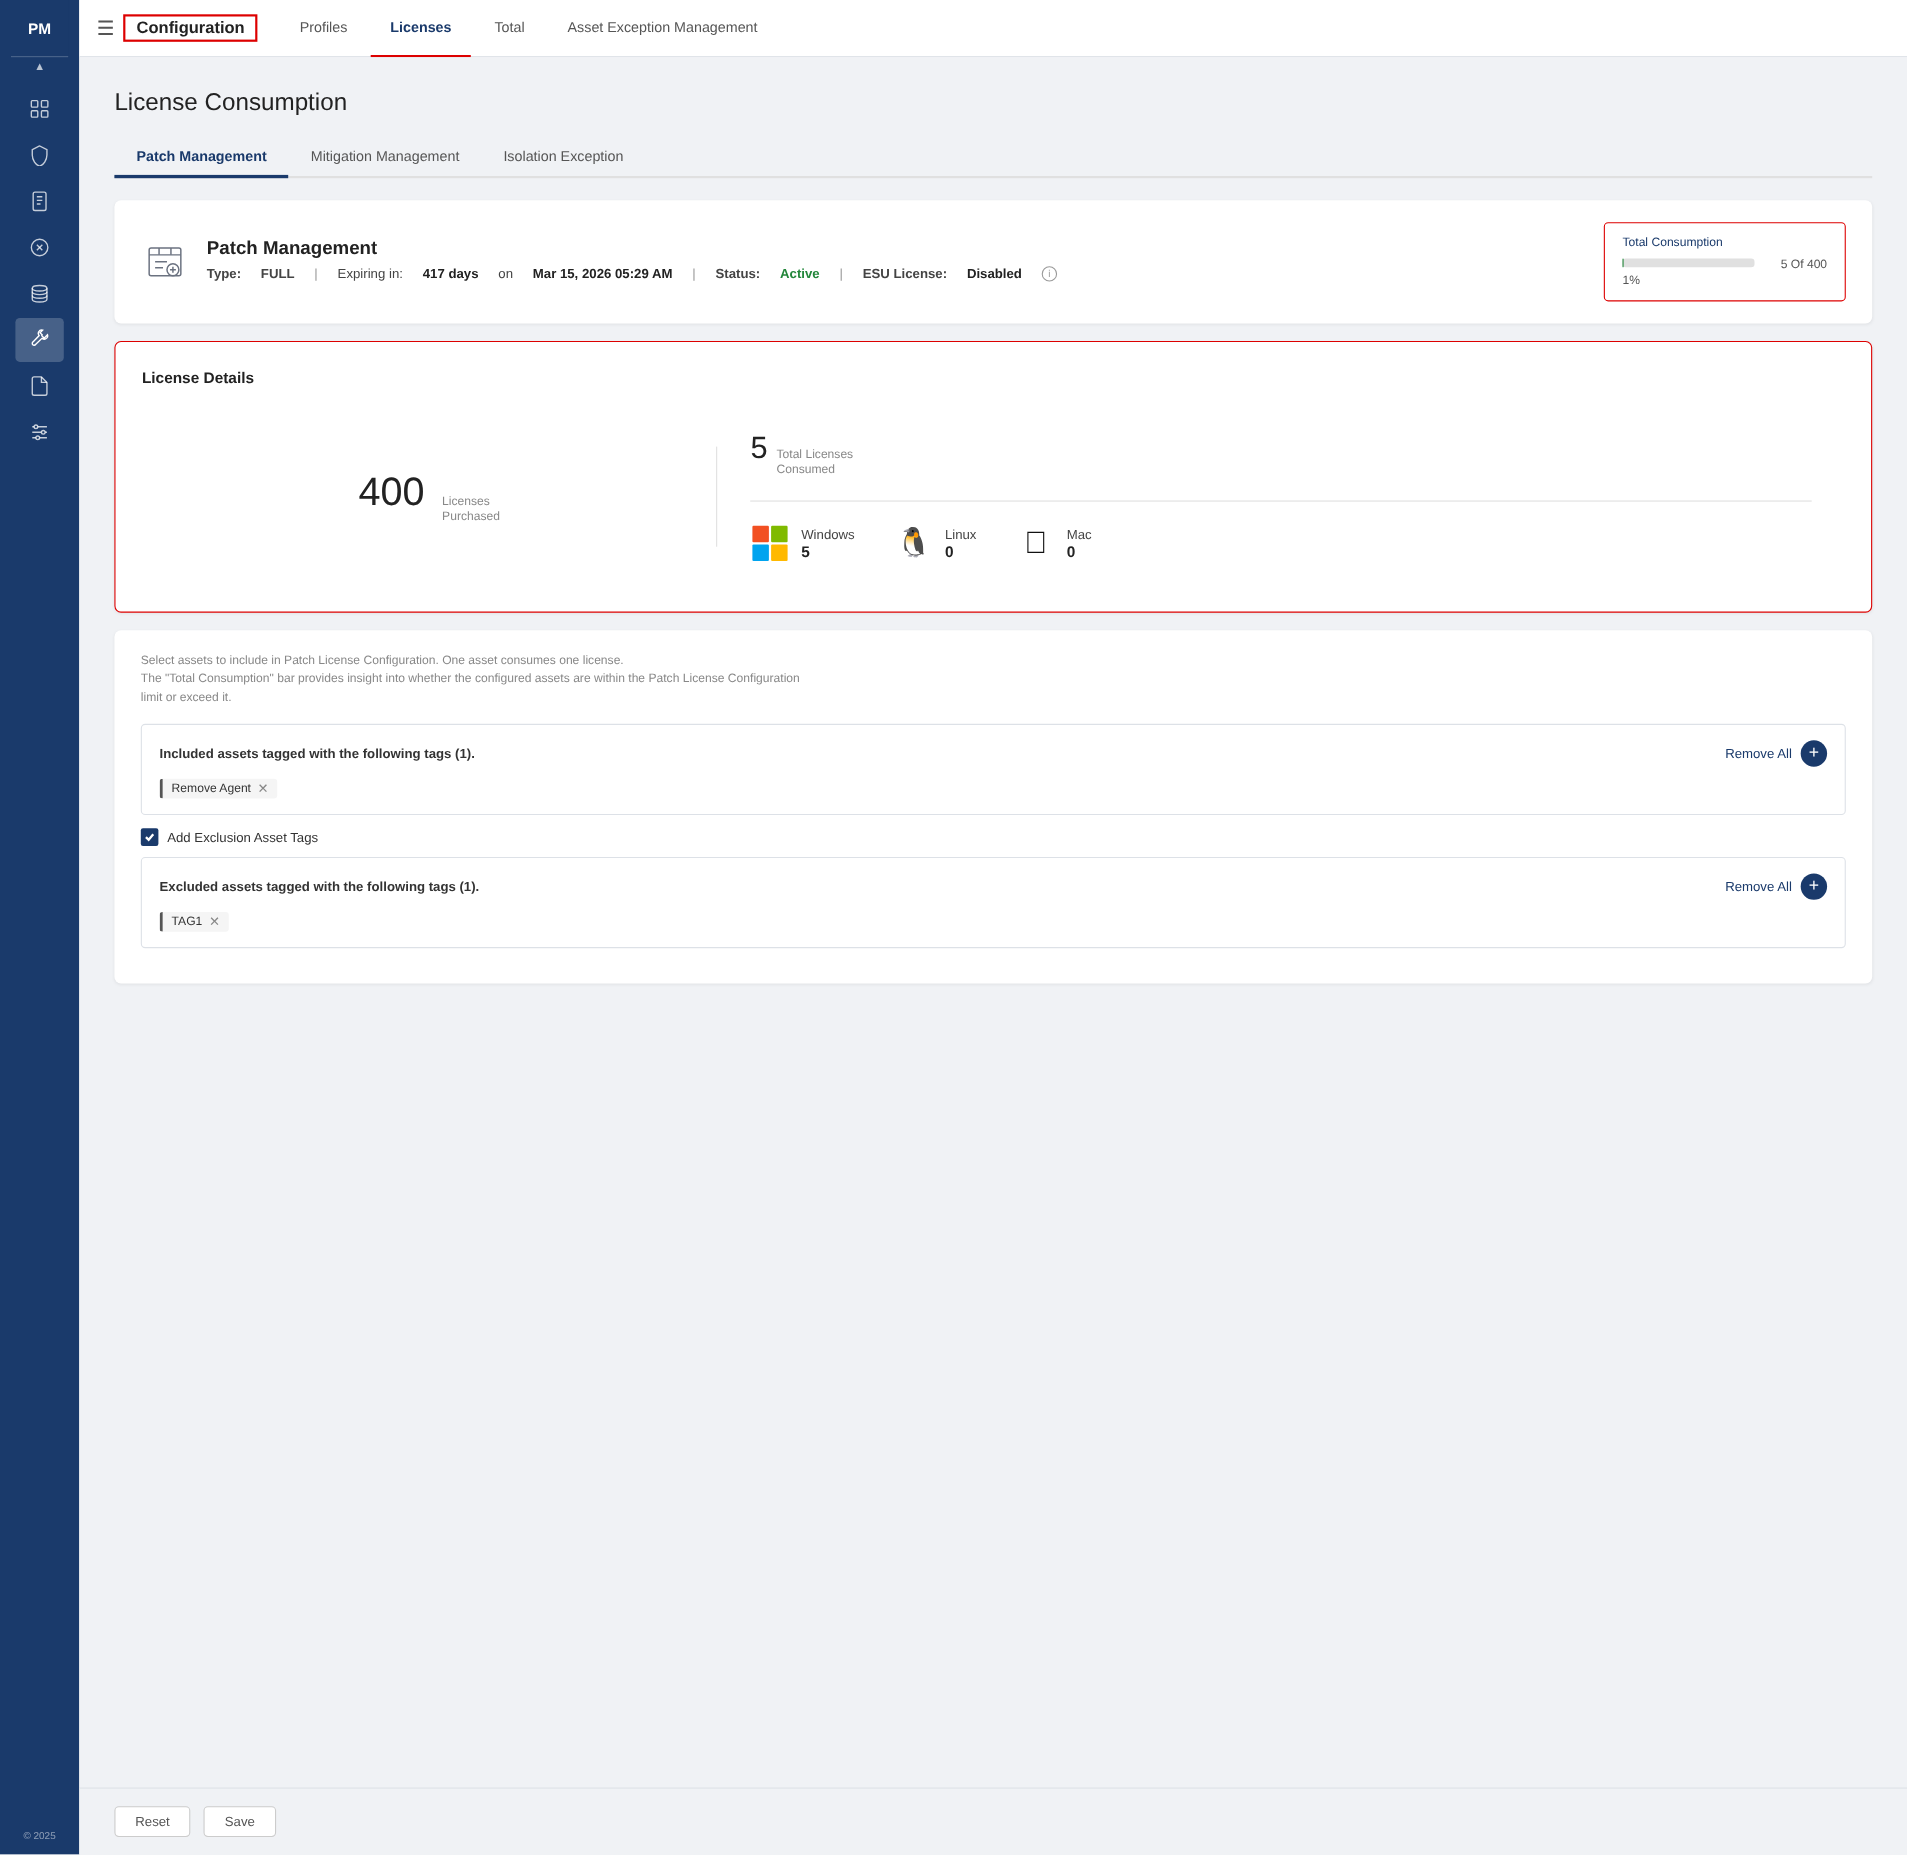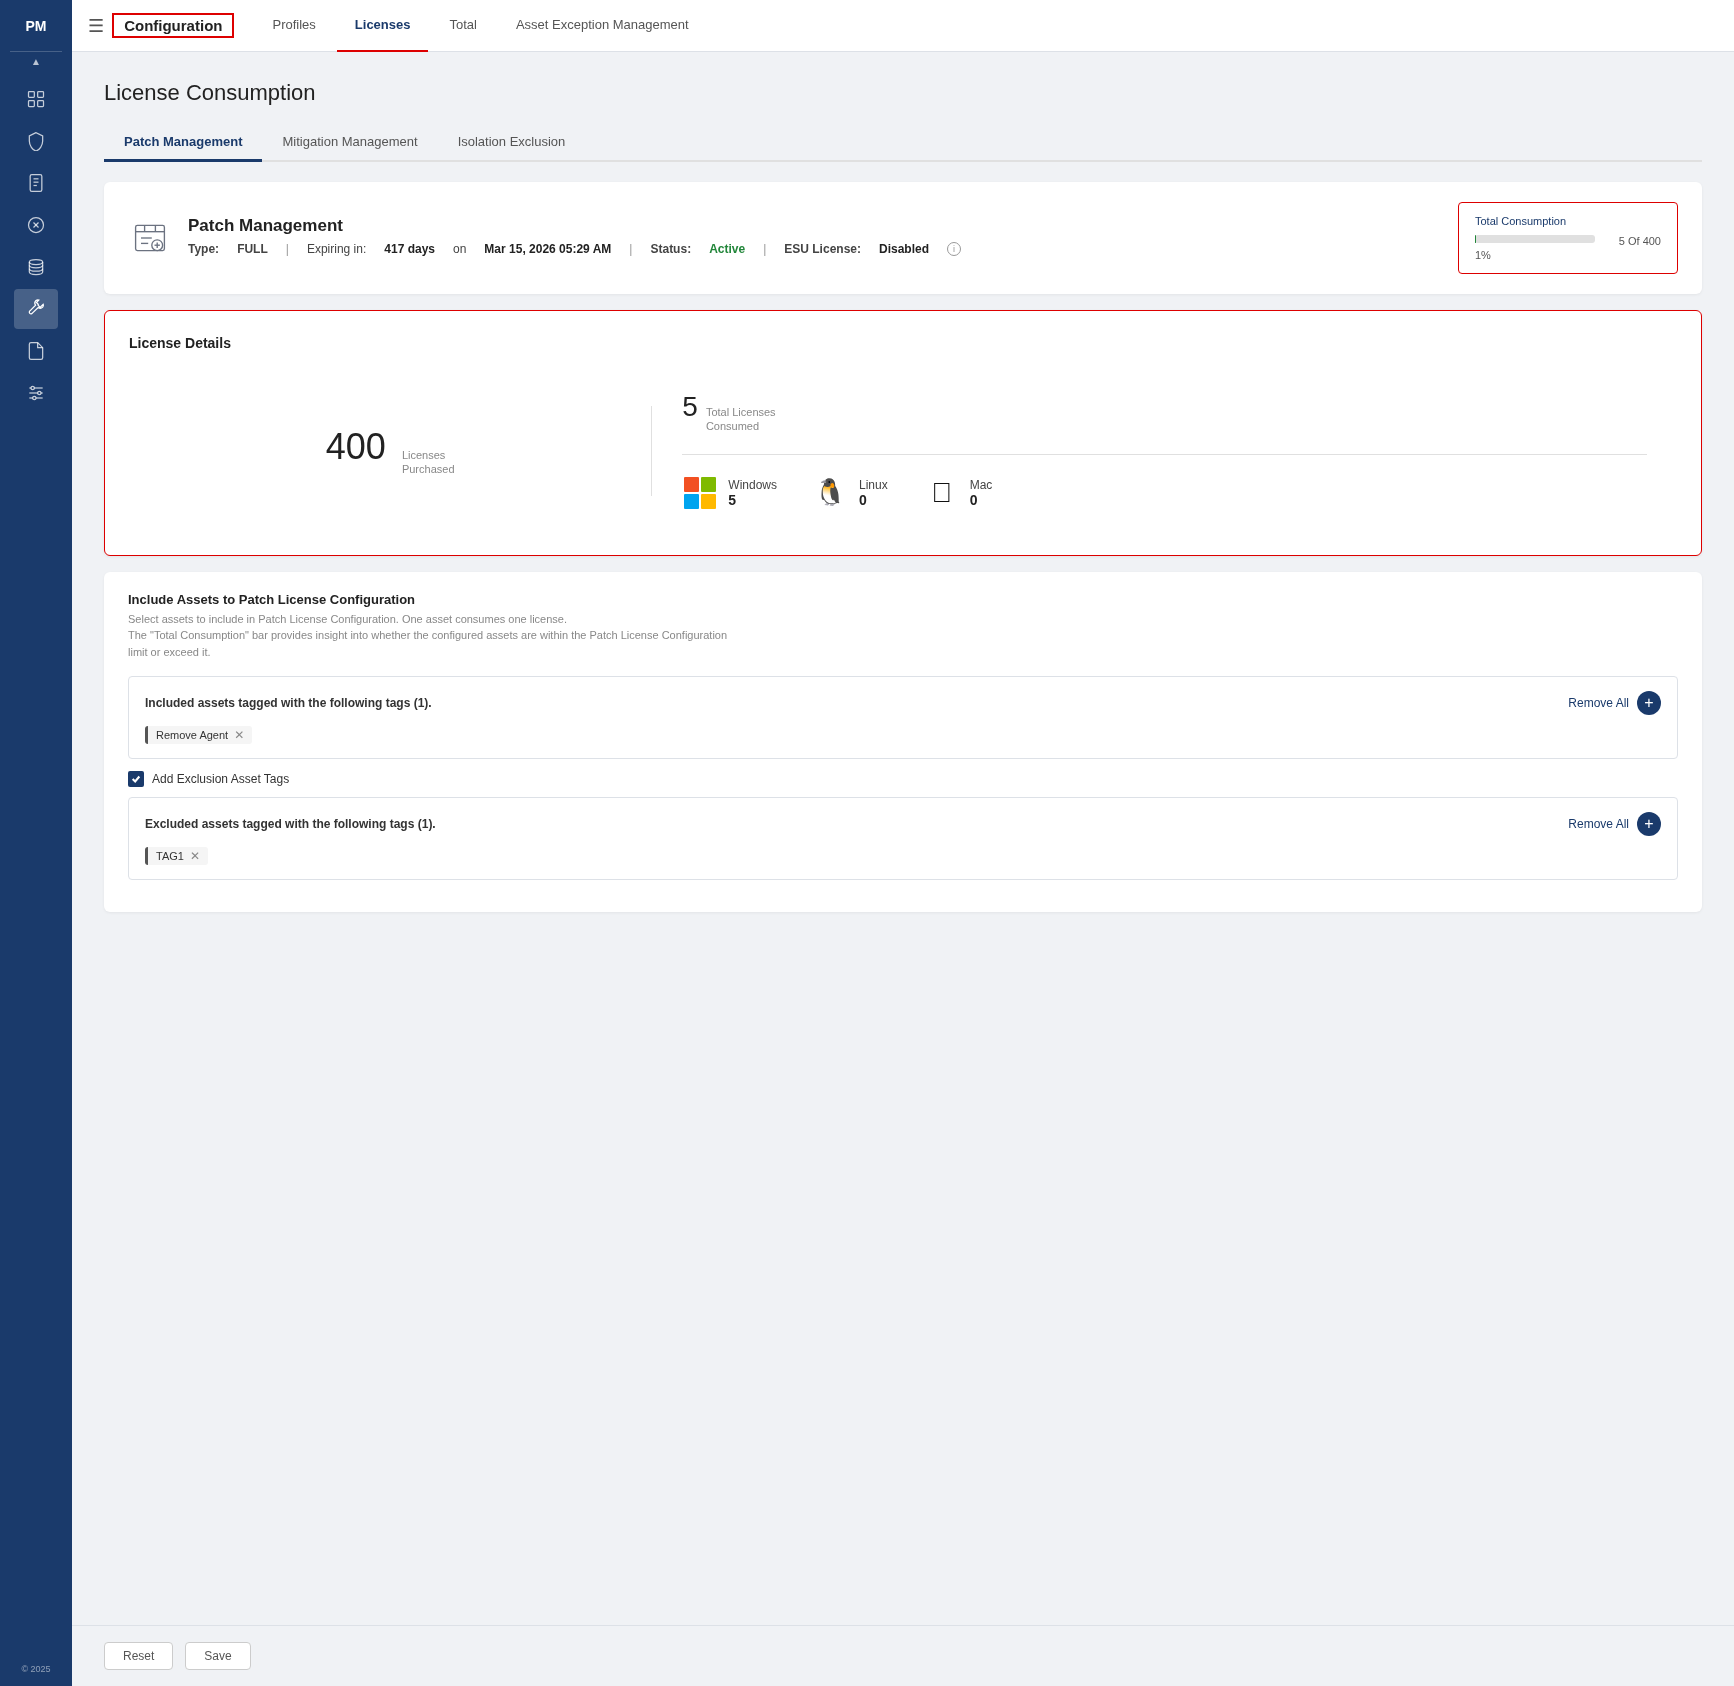--- a/index.html
+++ b/index.html
@@ -196,21 +196,21 @@
       <div class="topnav-tab">Asset Exception Management</div>
     </div>
   </div>
 
   <div class="content">
     <div class="page-title">License Consumption</div>
 
     <div class="subtabs">
       <div class="subtab active">Patch Management</div>
       <div class="subtab">Mitigation Management</div>
-      <div class="subtab">Isolation Exclusion</div>
+      <div class="subtab">Isolation Exception</div>
     </div>
 
     <div class="pm-header-card">
       <div class="pm-info">
         <div class="pm-icon">
           <svg viewBox="0 0 40 40" fill="none" stroke="#6b7280" stroke-width="1.5">
             <rect x="4" y="6" width="32" height="28" rx="2"></rect>
             <line x1="4" y1="13" x2="36" y2="13"></line>
             <line x1="14" y1="6" x2="14" y2="13"></line>
             <line x1="26" y1="6" x2="26" y2="13"></line>
@@ -306,21 +306,20 @@
                 <div class="ld-os-name">Mac</div>
                 <div class="ld-os-count">0</div>
               </div>
             </div>
           </div>
         </div>
       </div>
     </div>
 
     <div class="include-assets-card">
-      <div class="ia-title">Include Assets to Patch License Configuration</div>
       <div class="ia-desc">
         <span>Select assets to include in Patch License Configuration. One asset consumes one license.</span><br>
         <span>The "Total Consumption" bar provides insight into whether the configured assets are within the Patch License Configuration</span><br>
         <span>limit or exceed it.</span>
       </div>
 
       <div class="ia-tags-box">
         <div class="ia-tags-header">
           <span class="ia-tags-label">Included assets tagged with the following tags (1).</span>
           <div class="ia-tags-actions">

